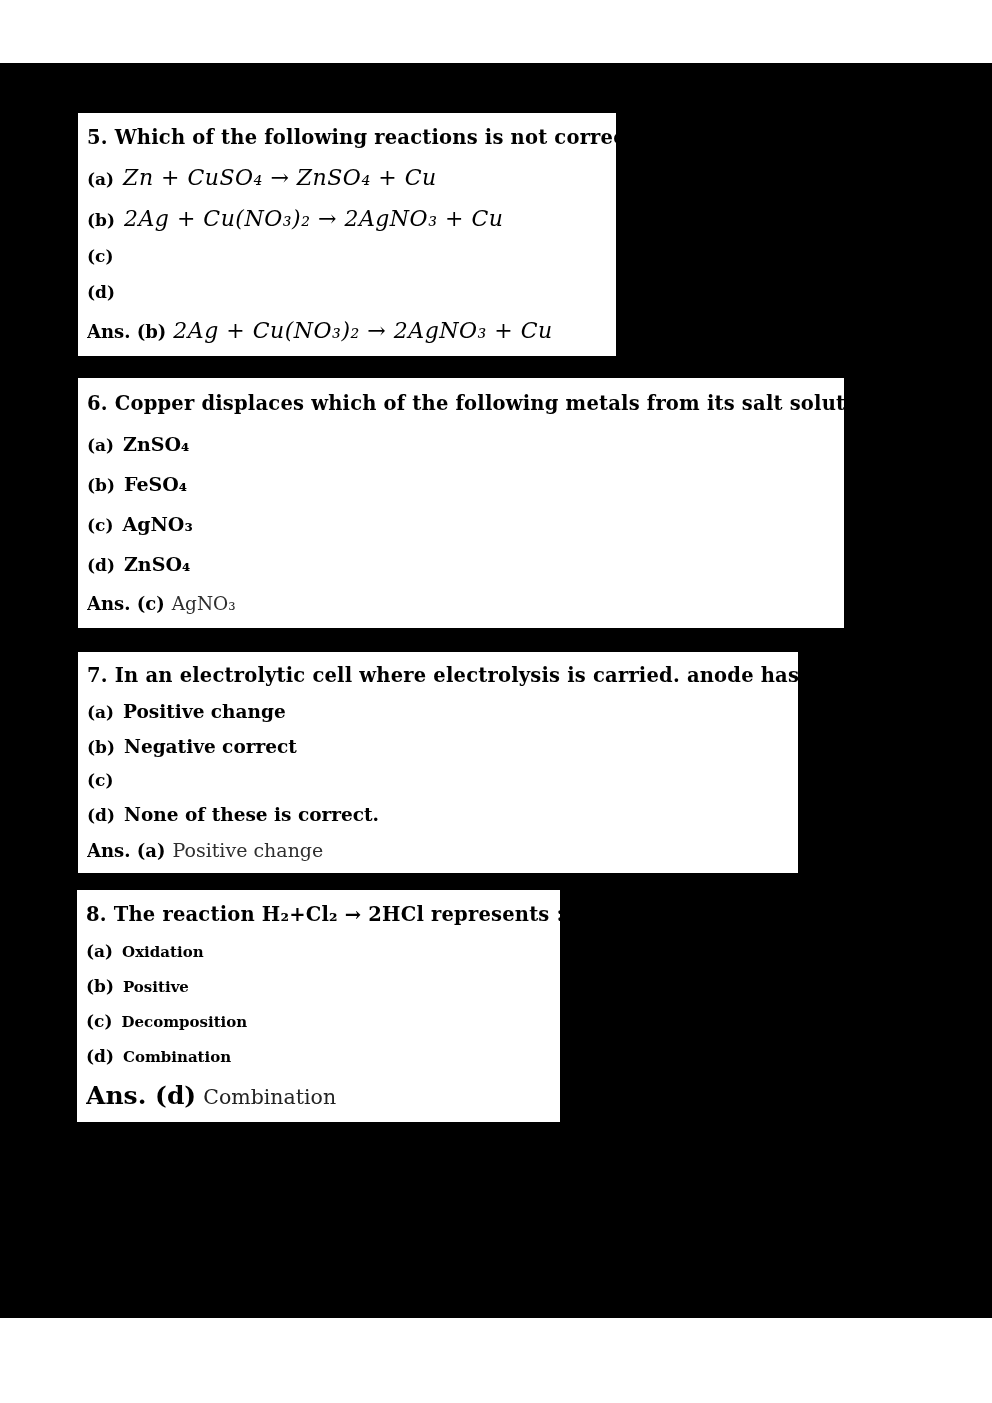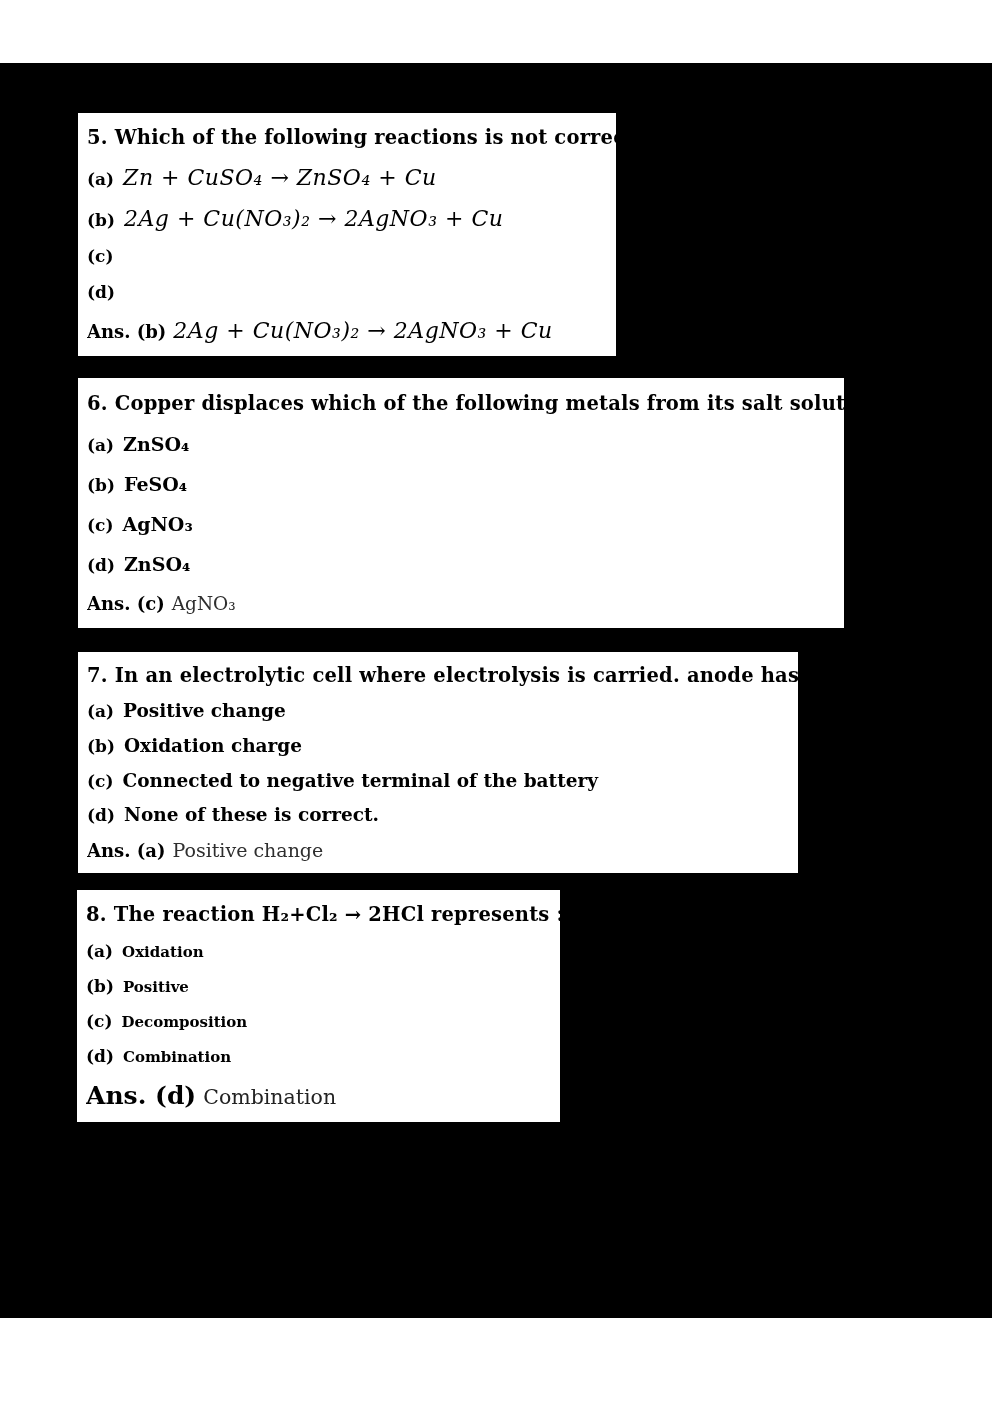--- a/index.html
+++ b/index.html
@@ -103,25 +103,24 @@
   </section>
 
   <section class="qbox q7">
     <div class="line title">7. In an electrolytic cell where electrolysis is carried. anode has:</div>
     <div class="line">
       <span class="lbl">(a)</span>
       <span class="opt-text">Positive change</span>
     </div>
     <div class="line">
       <span class="lbl">(b)</span>
-      <span class="opt-text">Oxidation charge</span>
+      <span class="opt-text">Negative correct</span>
     </div>
     <div class="line">
       <span class="lbl">(c)</span>
-      <span class="opt-text">Connected to negative terminal of the battery</span>
     </div>
     <div class="line">
       <span class="lbl">(d)</span>
       <span class="opt-text">None of these is correct.</span>
     </div>
     <div class="line">
       <span class="ans-lbl">Ans. (a)</span>
       <span class="ans-text">Positive change</span>
     </div>
   </section>

